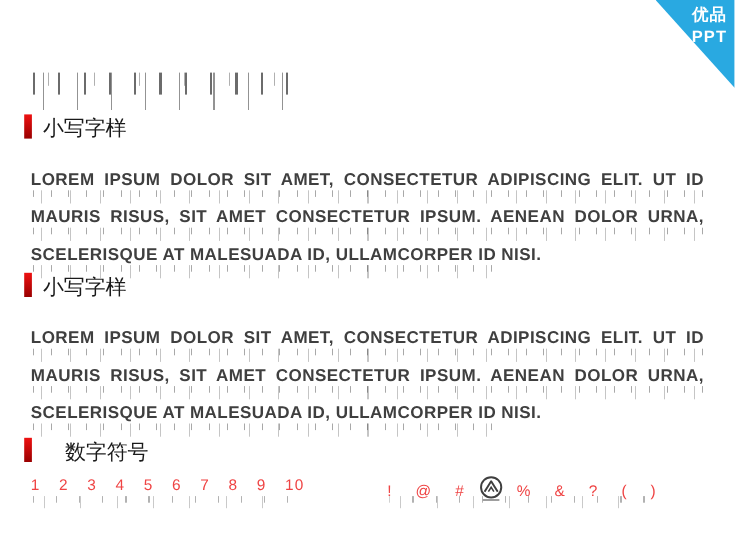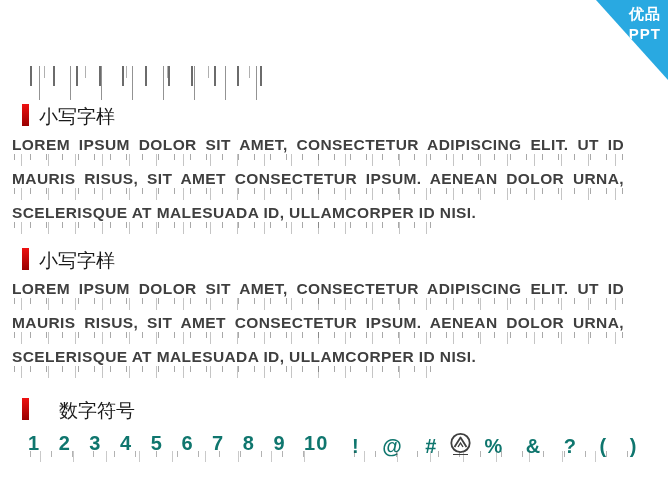--- a/index.html
+++ b/index.html
@@ -51,21 +51,21 @@
     width:7px;height:22px;
     background:linear-gradient(180deg,#ee1111,#990000);
     margin-right:10px;
   }
   .sec-label{
     font-size:19px;color:#1a1a1a;font-weight:normal;
     font-family:"DejaVu Sans","Liberation Sans",sans-serif;
   }
 
   
-  .para{position:absolute;left:12px;width:612px;}
+  .para{position:absolute;left:28px;width:612px;margin-top:19px;}
   .bl-line{
     position:relative;
     height:34px;line-height:22px;
     font-size:15.5px;font-weight:bold;color:#3f3f3f;
     letter-spacing:.4px;
     text-align:justify;text-align-last:justify;
   }
   .bl-line::after{
     content:"";position:absolute;left:2px;top:20px;height:12px;width:100%;
     background-image:
@@ -75,21 +75,21 @@
     background-repeat:no-repeat;
   }
   .bl-line.last{
     text-align:center;text-align-last:left;
   }
   .bl-line.last::after{width:70%;}
 
   
   .glyph-row{
     position:absolute;top:432px;left:28px;right:28px;height:40px;
-    font-size:20px;font-weight:bold;color:#0f766e;
+    font-size:14px;font-weight:normal;color:#ef4444;
   }
   .numbers{
     position:absolute;left:0;top:0;
     word-spacing:12px;letter-spacing:1px;
   }
   .symbols{
     position:absolute;left:324px;top:0;
     word-spacing:16px;letter-spacing:1px;
     display:flex;align-items:center;
   }

